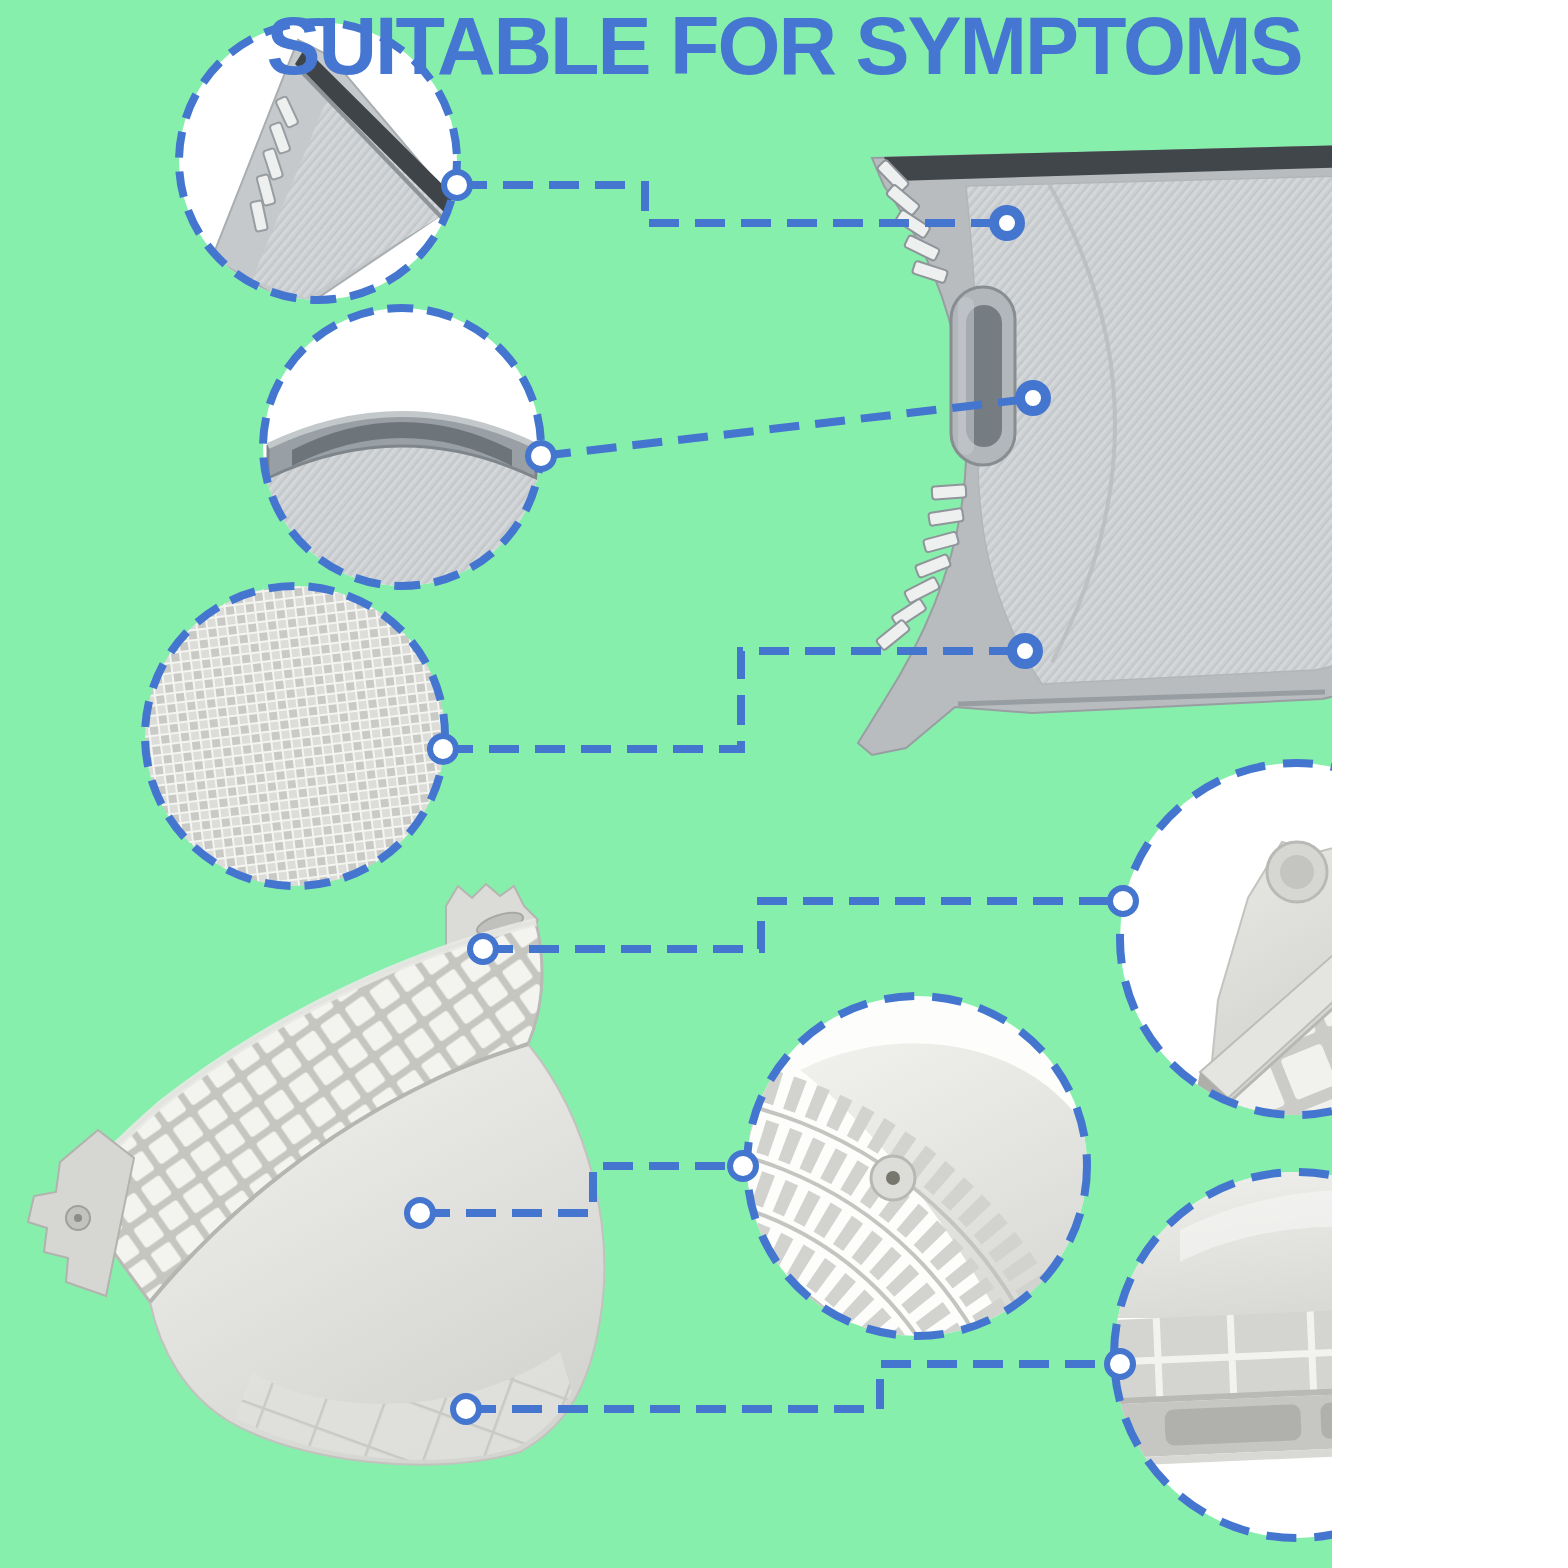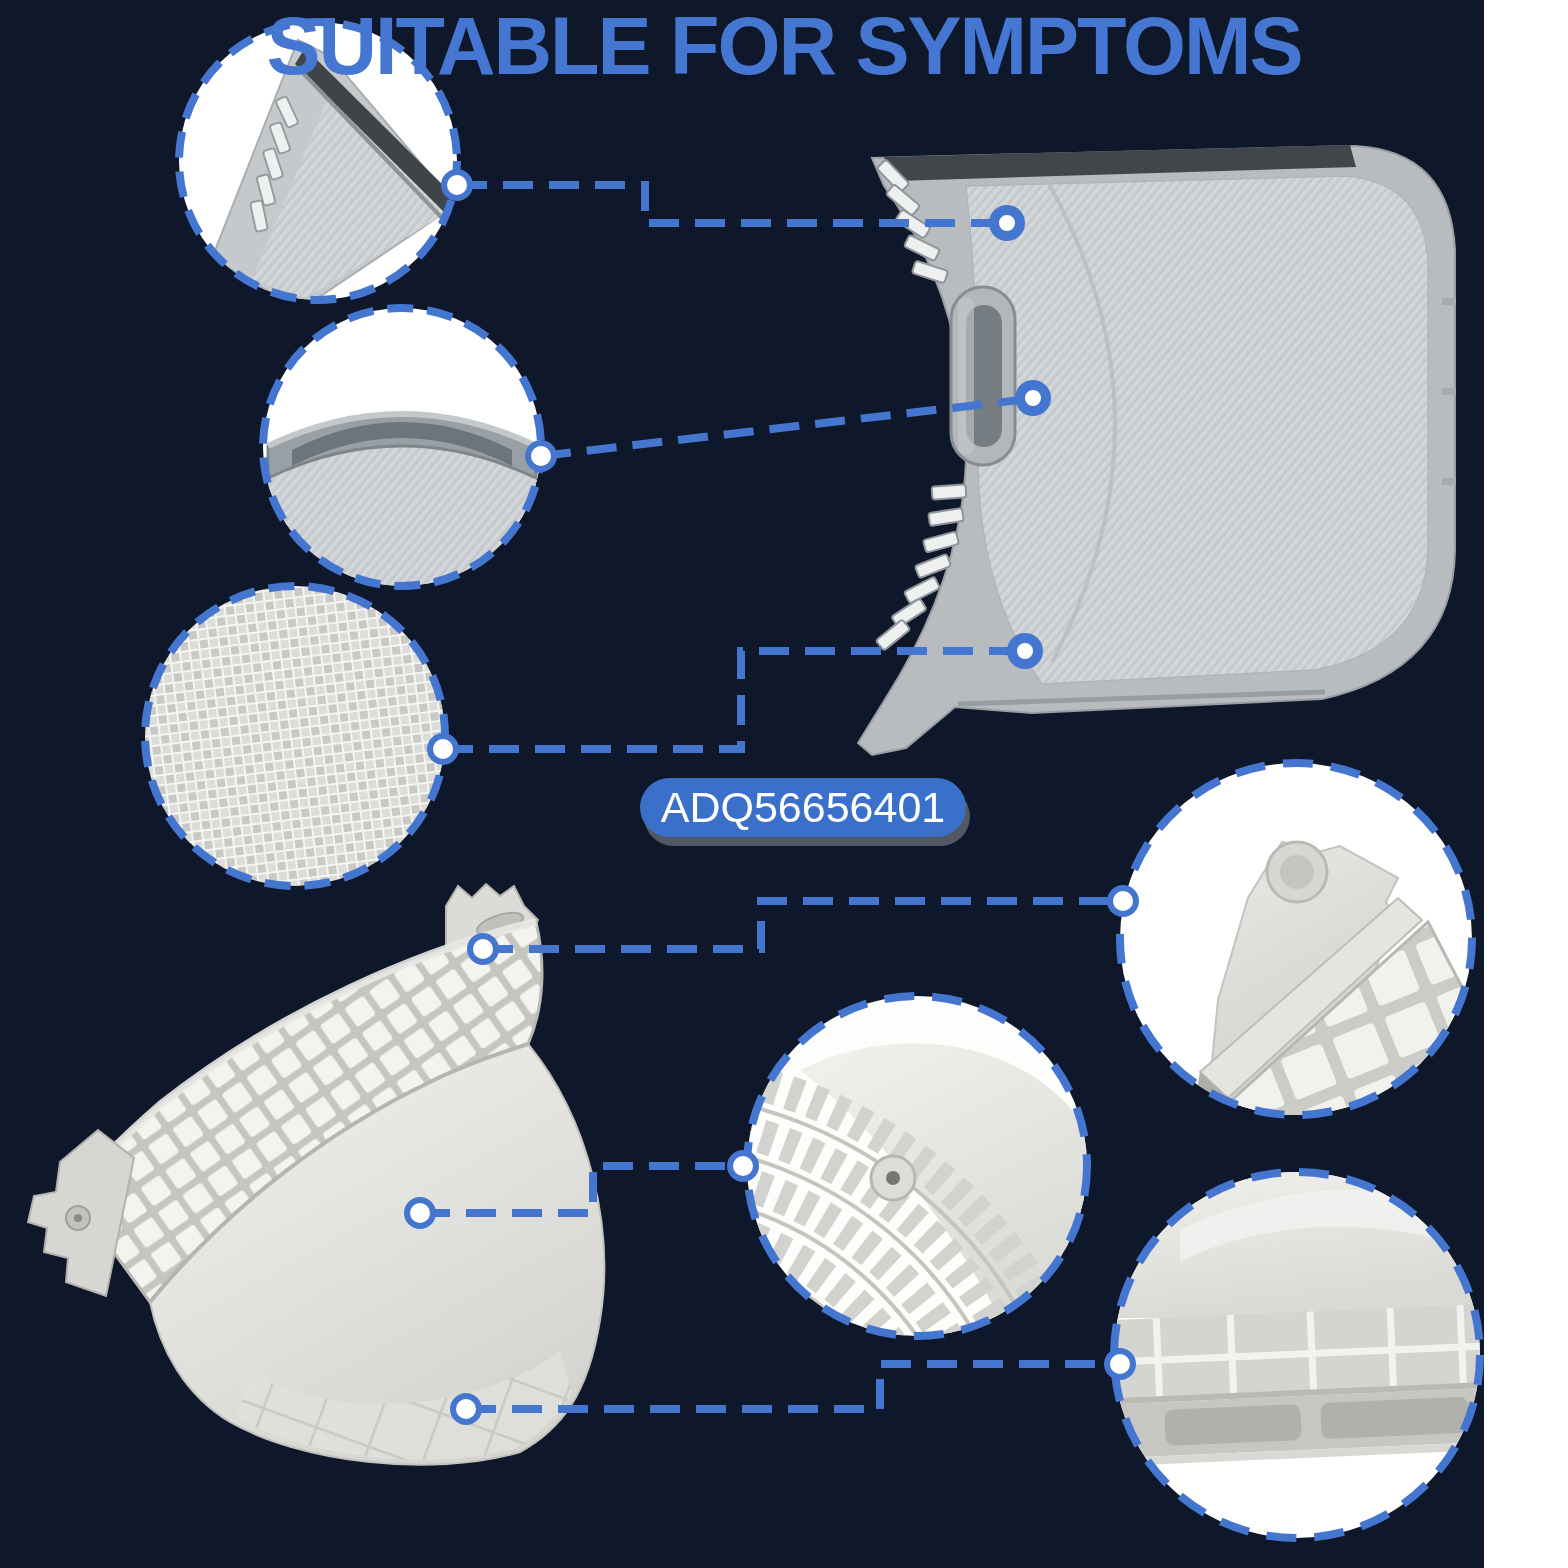--- a/index.html
+++ b/index.html
@@ -1,16 +1,16 @@
 <!DOCTYPE html>
 <html><head>
 <meta charset="utf-8">
 <style>
   html,body{margin:0;padding:0;background:#ffffff;}
-  #stage{position:relative;width:1484px;height:1568px;background:#0f172a;overflow:hidden;
+  #stage{position:relative;width:1332px;height:1568px;background:#86efac;overflow:hidden;
          font-family:"Liberation Sans", sans-serif;}
   #scene{position:absolute;left:0;top:0;}
   .title{position:absolute;left:0;top:0;width:1568px;text-align:center;
          font-size:81px;font-weight:700;letter-spacing:-2px;color:#4577d2;
          font-family:"Liberation Sans", sans-serif;white-space:nowrap;}
   .pill{position:absolute;background:#3b70ca;color:#ffffff;border-radius:32px;
         display:flex;align-items:center;justify-content:center;
         font-weight:400;box-shadow:4px 9px 0 rgba(205,205,205,0.35);}
   .pill.adq{left:640px;top:778px;width:326px;height:59px;font-size:43px;}
   .pill.mck{left:635px;top:1472px;width:341px;height:63px;font-size:45px;}
@@ -252,16 +252,15 @@
     <circle cx="1123" cy="901" r="13" fill="#ffffff" stroke="#4476cf" stroke-width="6"></circle>
     <circle cx="420" cy="1213" r="13" fill="#ffffff" stroke="#4476cf" stroke-width="6"></circle>
     <circle cx="743" cy="1166" r="13" fill="#ffffff" stroke="#4476cf" stroke-width="6"></circle>
     <circle cx="466" cy="1409" r="13" fill="#ffffff" stroke="#4476cf" stroke-width="6"></circle>
     <circle cx="1120" cy="1364" r="13" fill="#ffffff" stroke="#4476cf" stroke-width="6"></circle>
   </g>
 </svg>
 
 <div class="title">SUITABLE FOR SYMPTOMS</div>
 
-<div class="pill adq">ADQ56656401</div>
 
 
 </div>
 
 </body></html>

